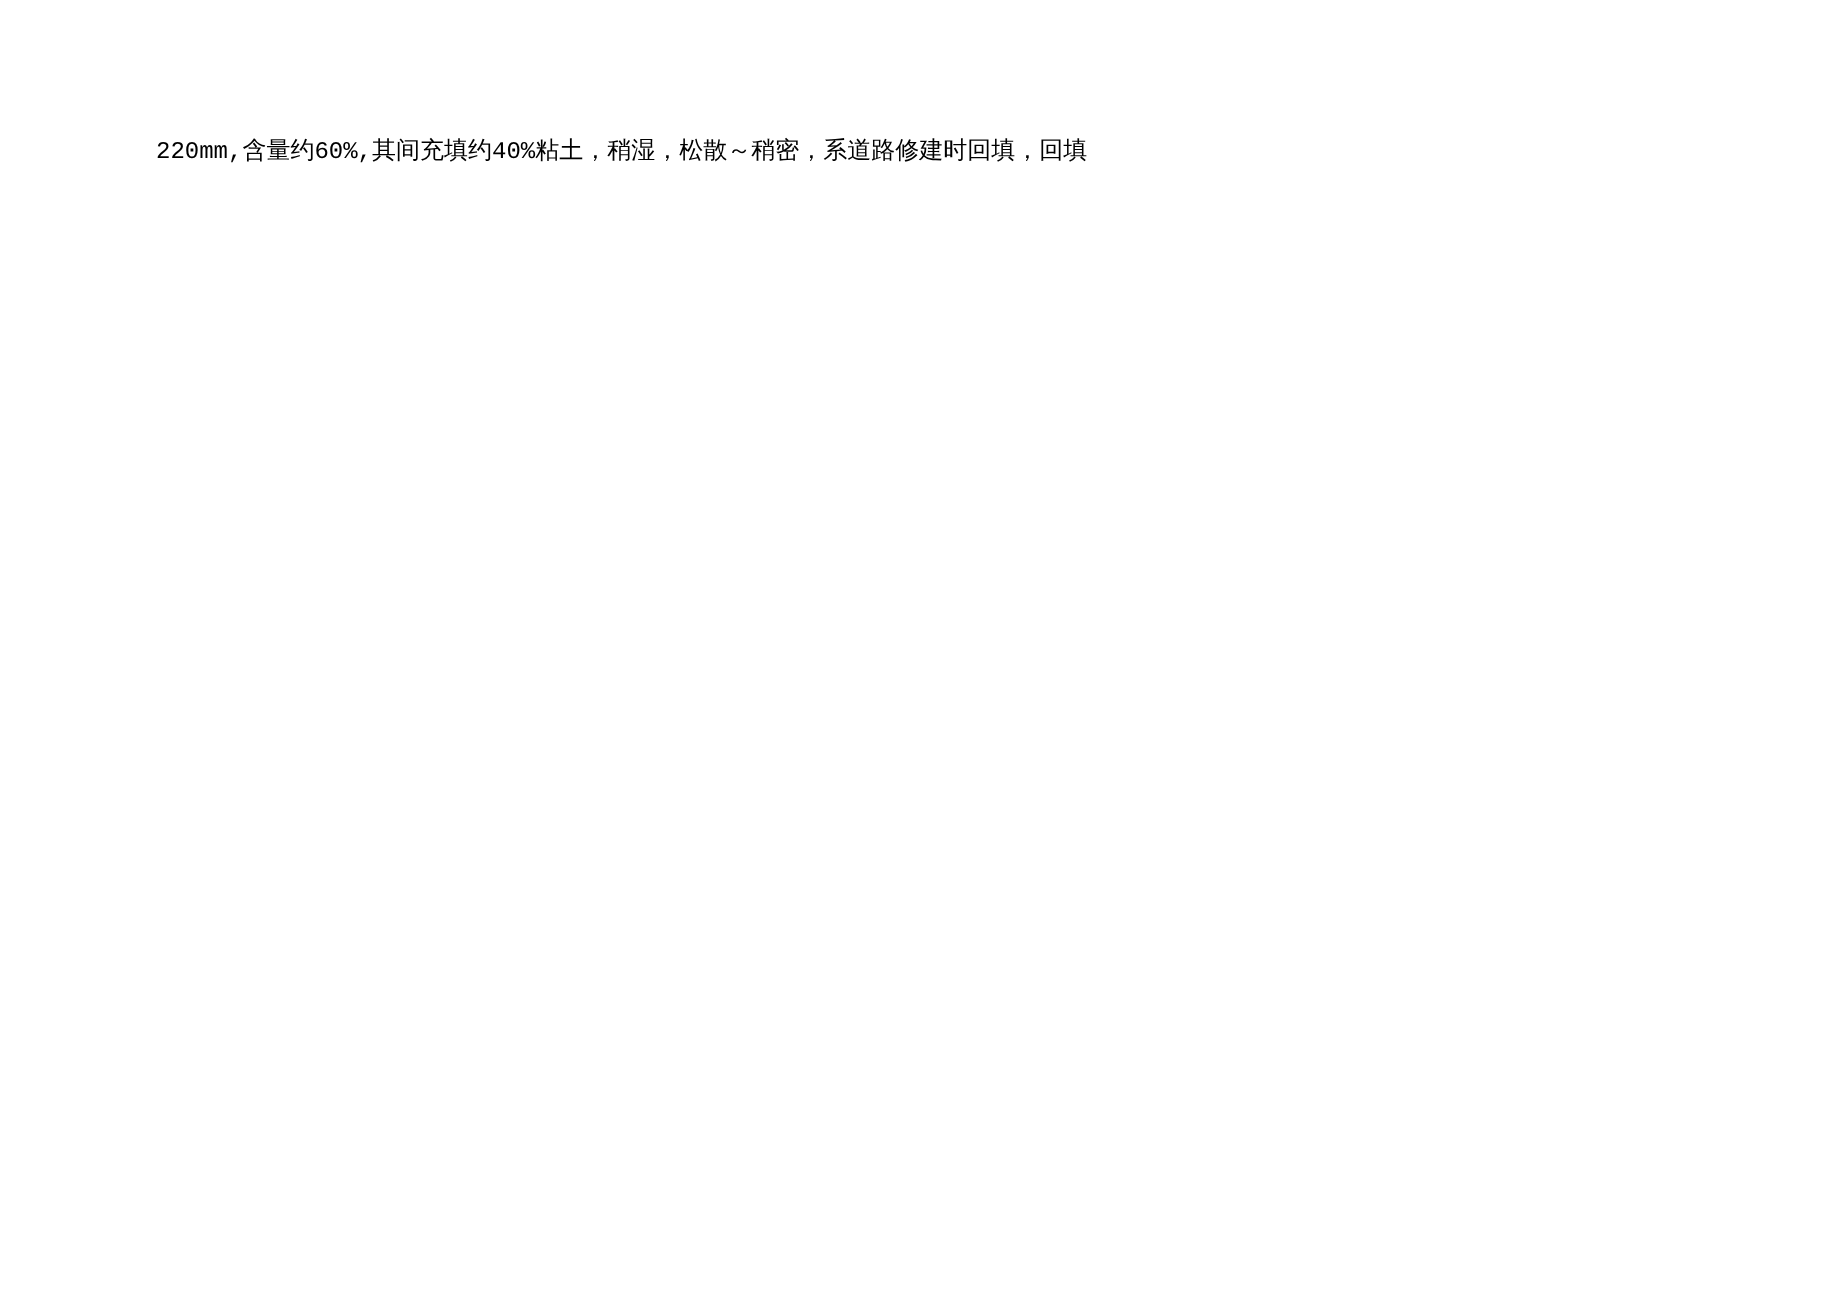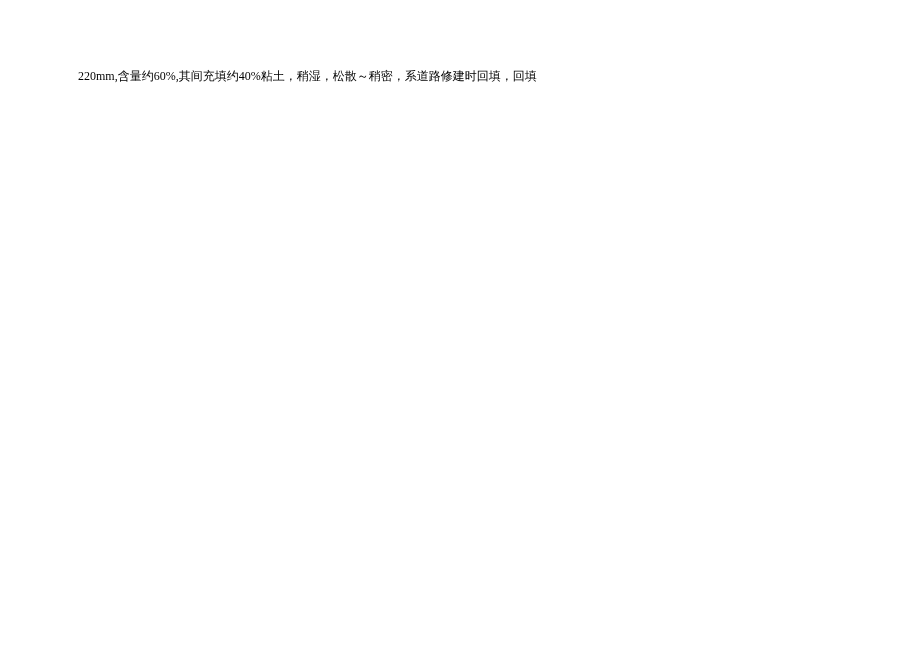--- a/index.html
+++ b/index.html
@@ -1,18 +1,19 @@
 <!DOCTYPE html>
 <html><head>
   <meta charset="utf-8">
   <style>
     * {
       margin: 0;
       padding: 0;
       box-sizing: border-box;
+      font-family: Liberation Mono, monospace;
     }
     body {
       width: 920px;
       height: 651px;
       background: #ffffff;
       font-family: "SimSun", "宋体", serif;
       font-size: 12px;
       color: #000000;
       position: relative;
     }

